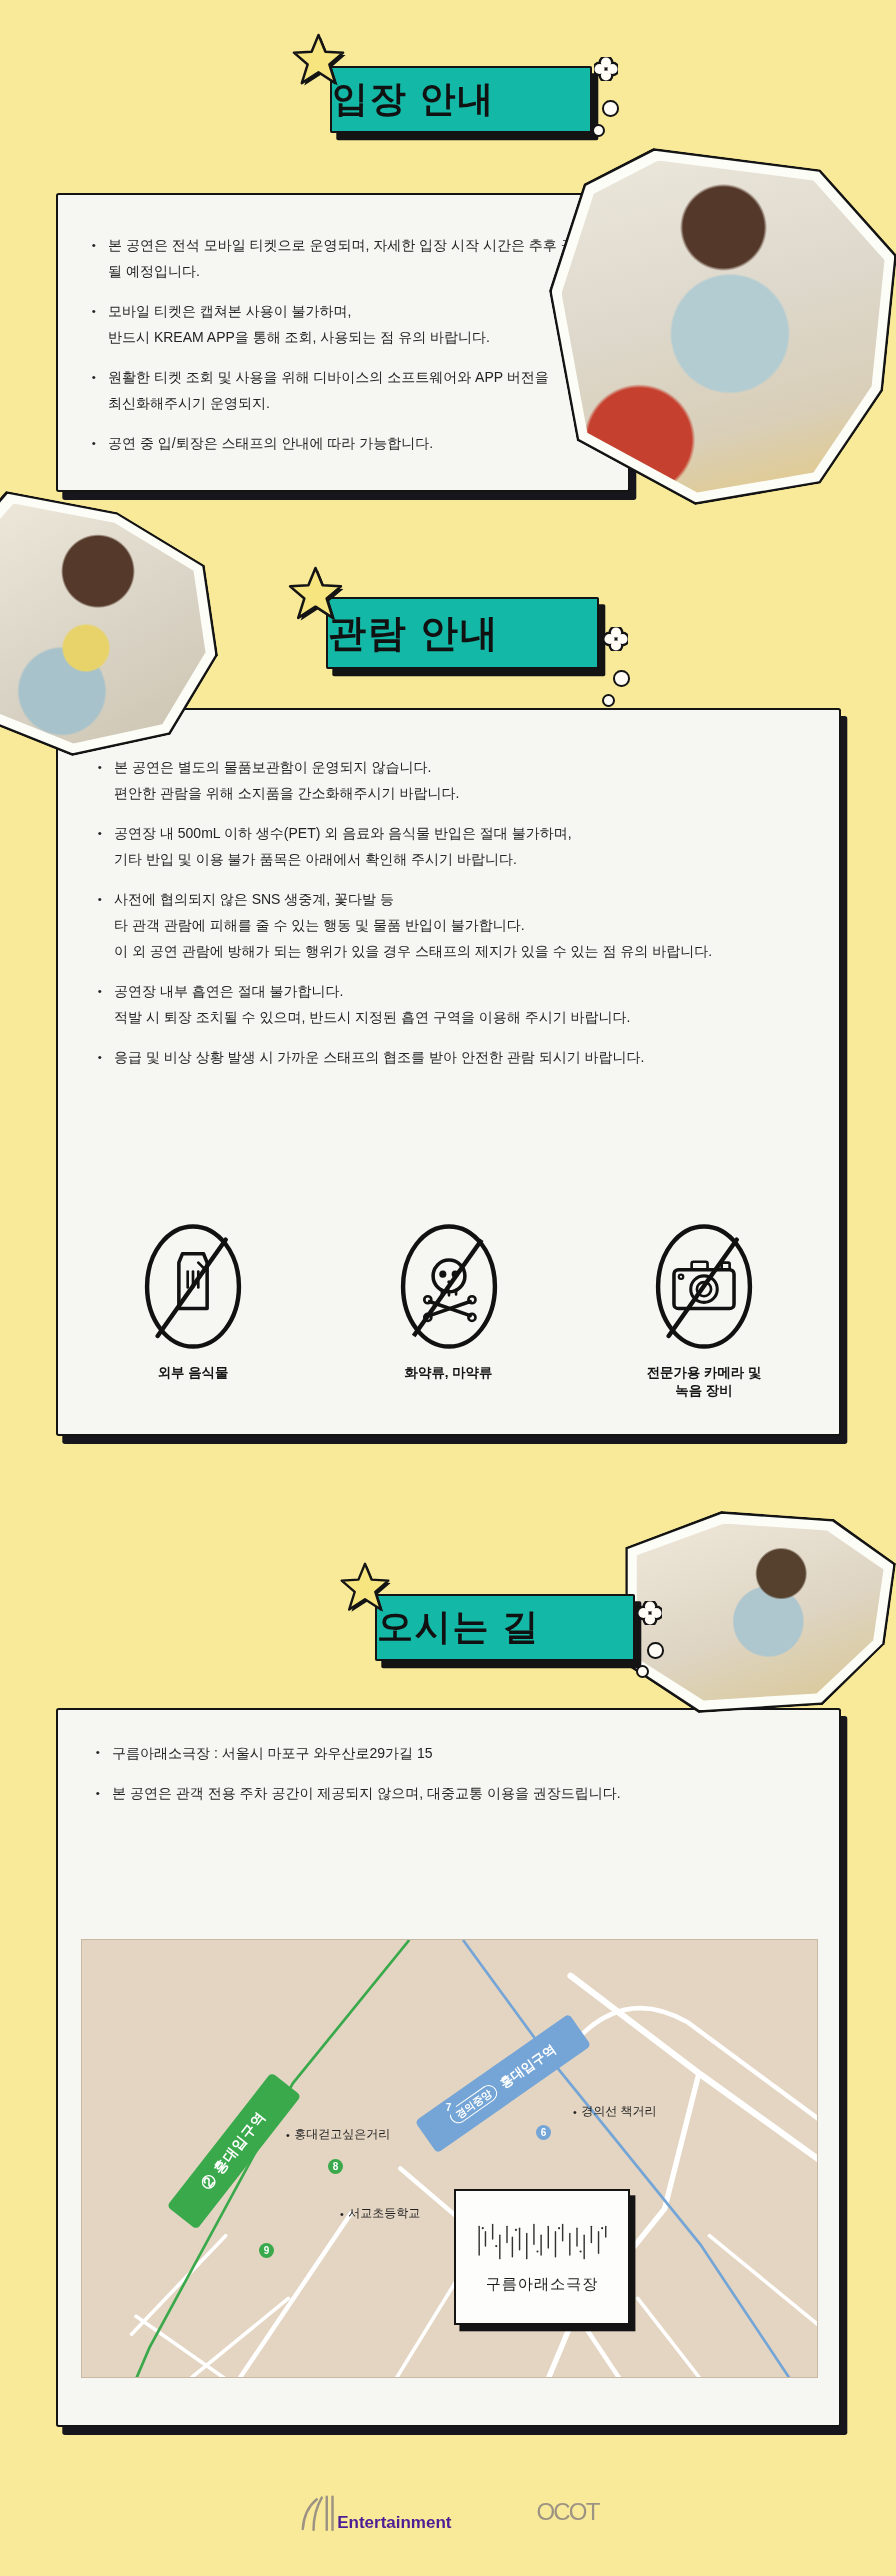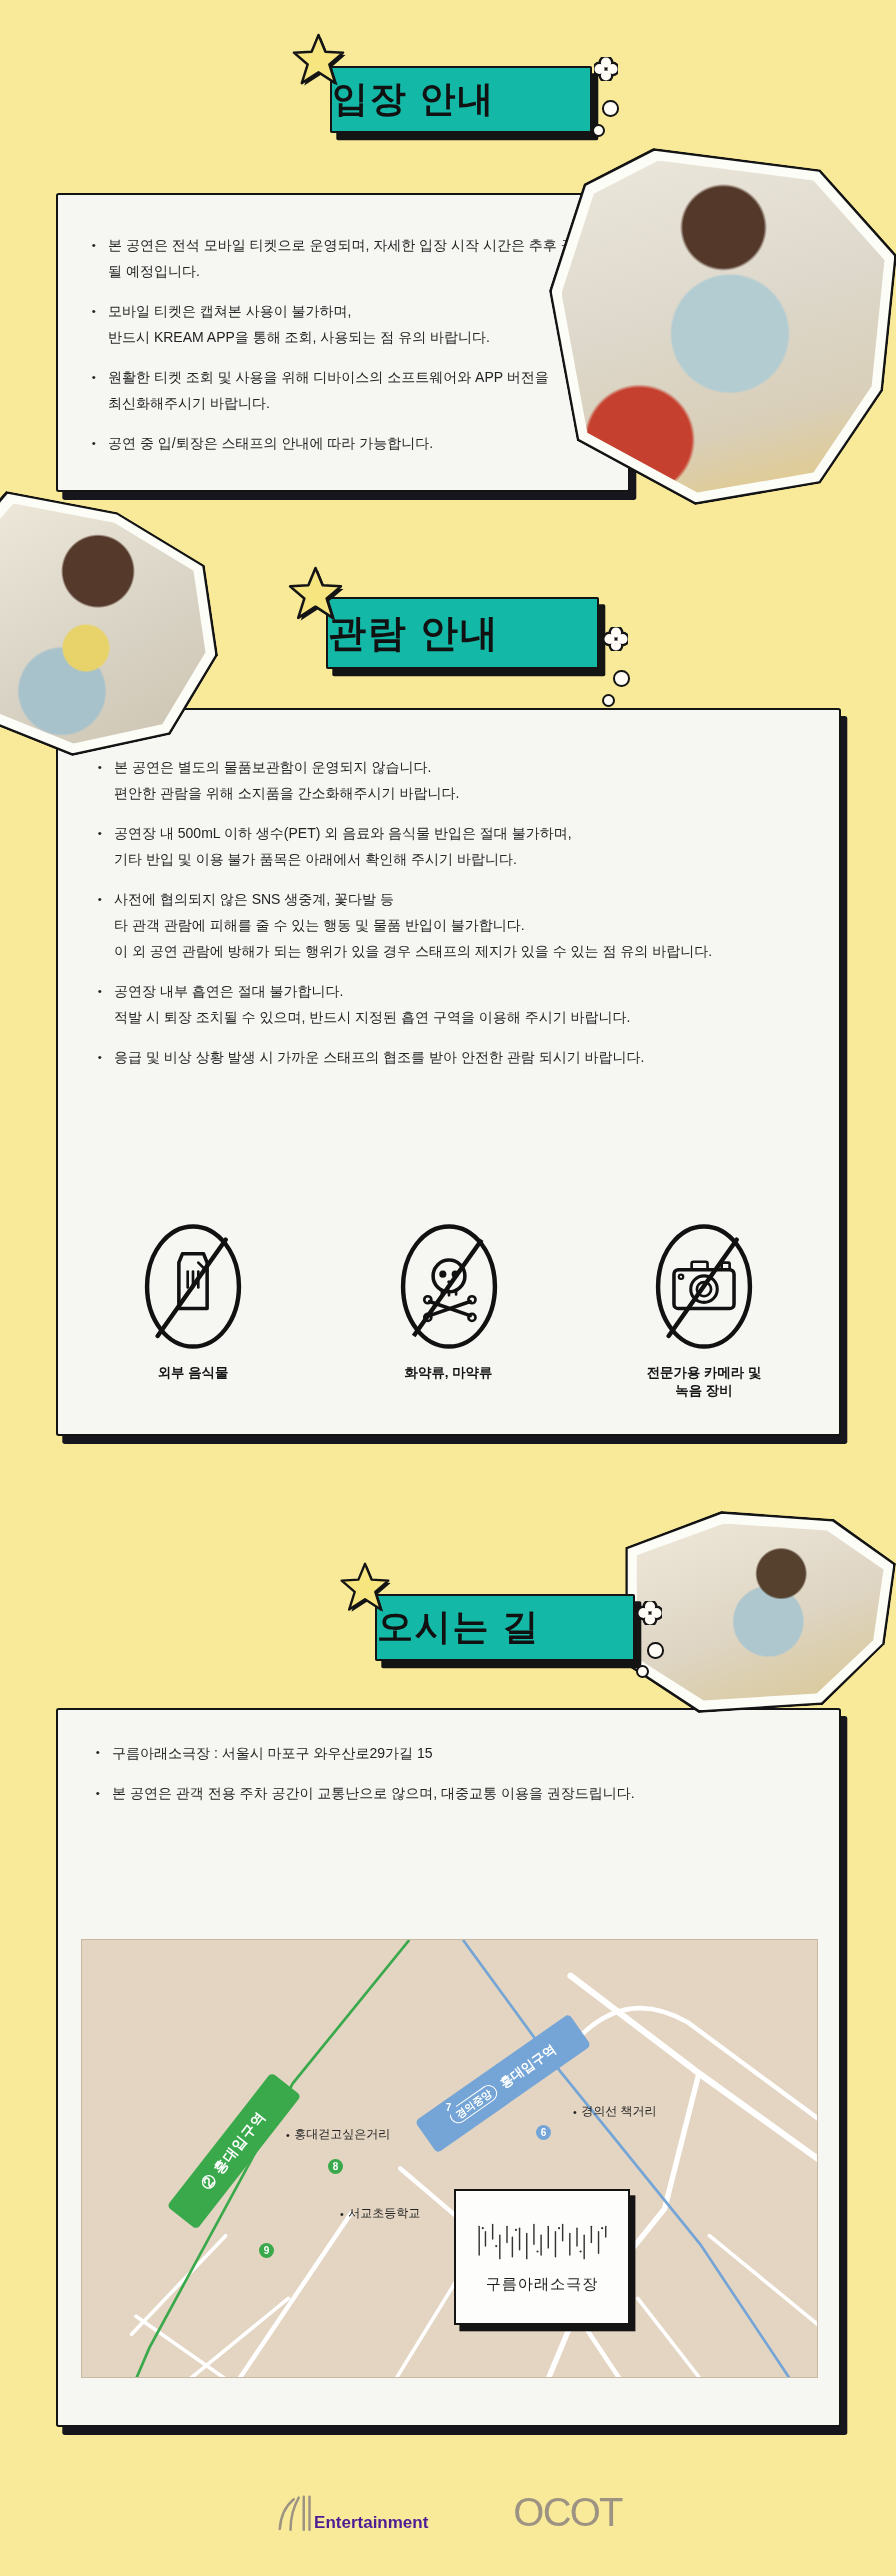--- a/index.html
+++ b/index.html
@@ -151,21 +151,21 @@
   }
   .venue-label{font-size:15.2px;color:#1c1c1c;letter-spacing:0.9px;}
   
   .footer{
     position:absolute;left:0;top:2476px;width:896px;height:72px;
     display:flex;align-items:center;justify-content:center;gap:85px;
     z-index:3;
   }
   .logo1{display:flex;align-items:flex-end;gap:1.8px;color:#4c1d95;text-align:center;}
   .logo1 .logo1-text{font-size:17px;font-weight:700;letter-spacing:0;}
-  .logo2{font-size:40px;color:#9d9383;letter-spacing:-1.8px;font-weight:400;}
+  .logo2{font-size:24px;color:#9d9383;letter-spacing:-1.8px;font-weight:400;}
 </style>
 </head>
 <body>
 
 <div class="title-group" style="left:0;top:0;">
   <div class="star" style="left:289px;top:32px;width:59px;height:59px;">
     <svg viewBox="0 0 60 60" width="59" height="59">
       <path d="M32.5 5.5 L39.5 22.5 L57.5 23.5 L43.5 35.5 L49.5 54.5 L32.5 43.5 L15.5 54.5 L21.5 35.5 L7.5 23.5 L25.5 22.5 Z" fill="#141414"></path>
       <path d="M30 3 L37 20 L55 21 L41 33 L47 52 L30 41 L13 52 L19 33 L5 21 L23 20 Z" fill="#f7e57f" stroke="#141414" stroke-width="2.5" stroke-linejoin="round"></path>
     </svg>
@@ -192,21 +192,21 @@
   <div class="bubble-dot" style="left:602px;top:100px;width:12.5px;height:12.5px;"></div>
   <div class="bubble-dot" style="left:592px;top:124px;width:9px;height:9px;"></div>
 </div>
 
 <div class="card" style="left:56px;top:193px;width:574px;height:299px;padding:38px 32px;">
   <ul>
     <li><span class="bt">본 공연은 전석 모바일 티켓으로 운영되며, 자세한 입장 시작 시간은 추후 공지될 예정입니다.</span></li>
     <li><span class="bt">모바일 티켓은 캡쳐본 사용이 불가하며,
 반드시 KREAM APP을 통해 조회, 사용되는 점 유의 바랍니다.</span></li>
     <li><span class="bt">원활한 티켓 조회 및 사용을 위해 디바이스의 소프트웨어와 APP 버전을
-최신화해주시기 바랍니다.</span></li>
+최신화해주시기 운영되지.</span></li>
     <li><span class="bt">공연 중 입/퇴장은 스태프의 안내에 따라 가능합니다.</span></li>
   </ul>
 </div>
 
 <div class="sticker shape-a" style="left:549px;top:148px;width:348px;height:357px;">
   <div class="layer s-outline"></div>
   <div class="layer s-frame"></div>
   <div class="layer s-photo photo1"></div>
 </div>
 
@@ -348,21 +348,21 @@
 
 <div class="sticker shape-c" style="left:614px;top:1511px;width:282px;height:202px;">
   <div class="layer s-outline"></div>
   <div class="layer s-frame"></div>
   <div class="layer s-photo photo3"></div>
 </div>
 
 <div class="card" style="left:56px;top:1708px;width:785px;height:719px;padding:30.5px 36px;">
   <ul>
     <li><span class="bt">구름아래소극장 : 서울시 마포구 와우산로29가길 15</span></li>
-    <li><span class="bt">본 공연은 관객 전용 주차 공간이 교통난으로 않으며, 대중교통 이용을 권장드립니다.</span></li>
+    <li><span class="bt">본 공연은 관객 전용 주차 공간이 제공되지 않으며, 대중교통 이용을 권장드립니다.</span></li>
   </ul>
 
   <div class="map">
     <svg class="roads" viewBox="0 0 822 490" width="737" height="439">
 
       <g stroke="#ffffff" fill="none" stroke-linecap="round">
         <path d="M545 40 L690 150 L822 245" stroke-width="7"></path>
         <path d="M540 125 Q600 48 676 92 L822 200" stroke-width="5"></path>
         <path d="M688 150 L650 300 L545 430 L520 490" stroke-width="6"></path>
         <path d="M355 255 L560 430 L600 490" stroke-width="5"></path>

